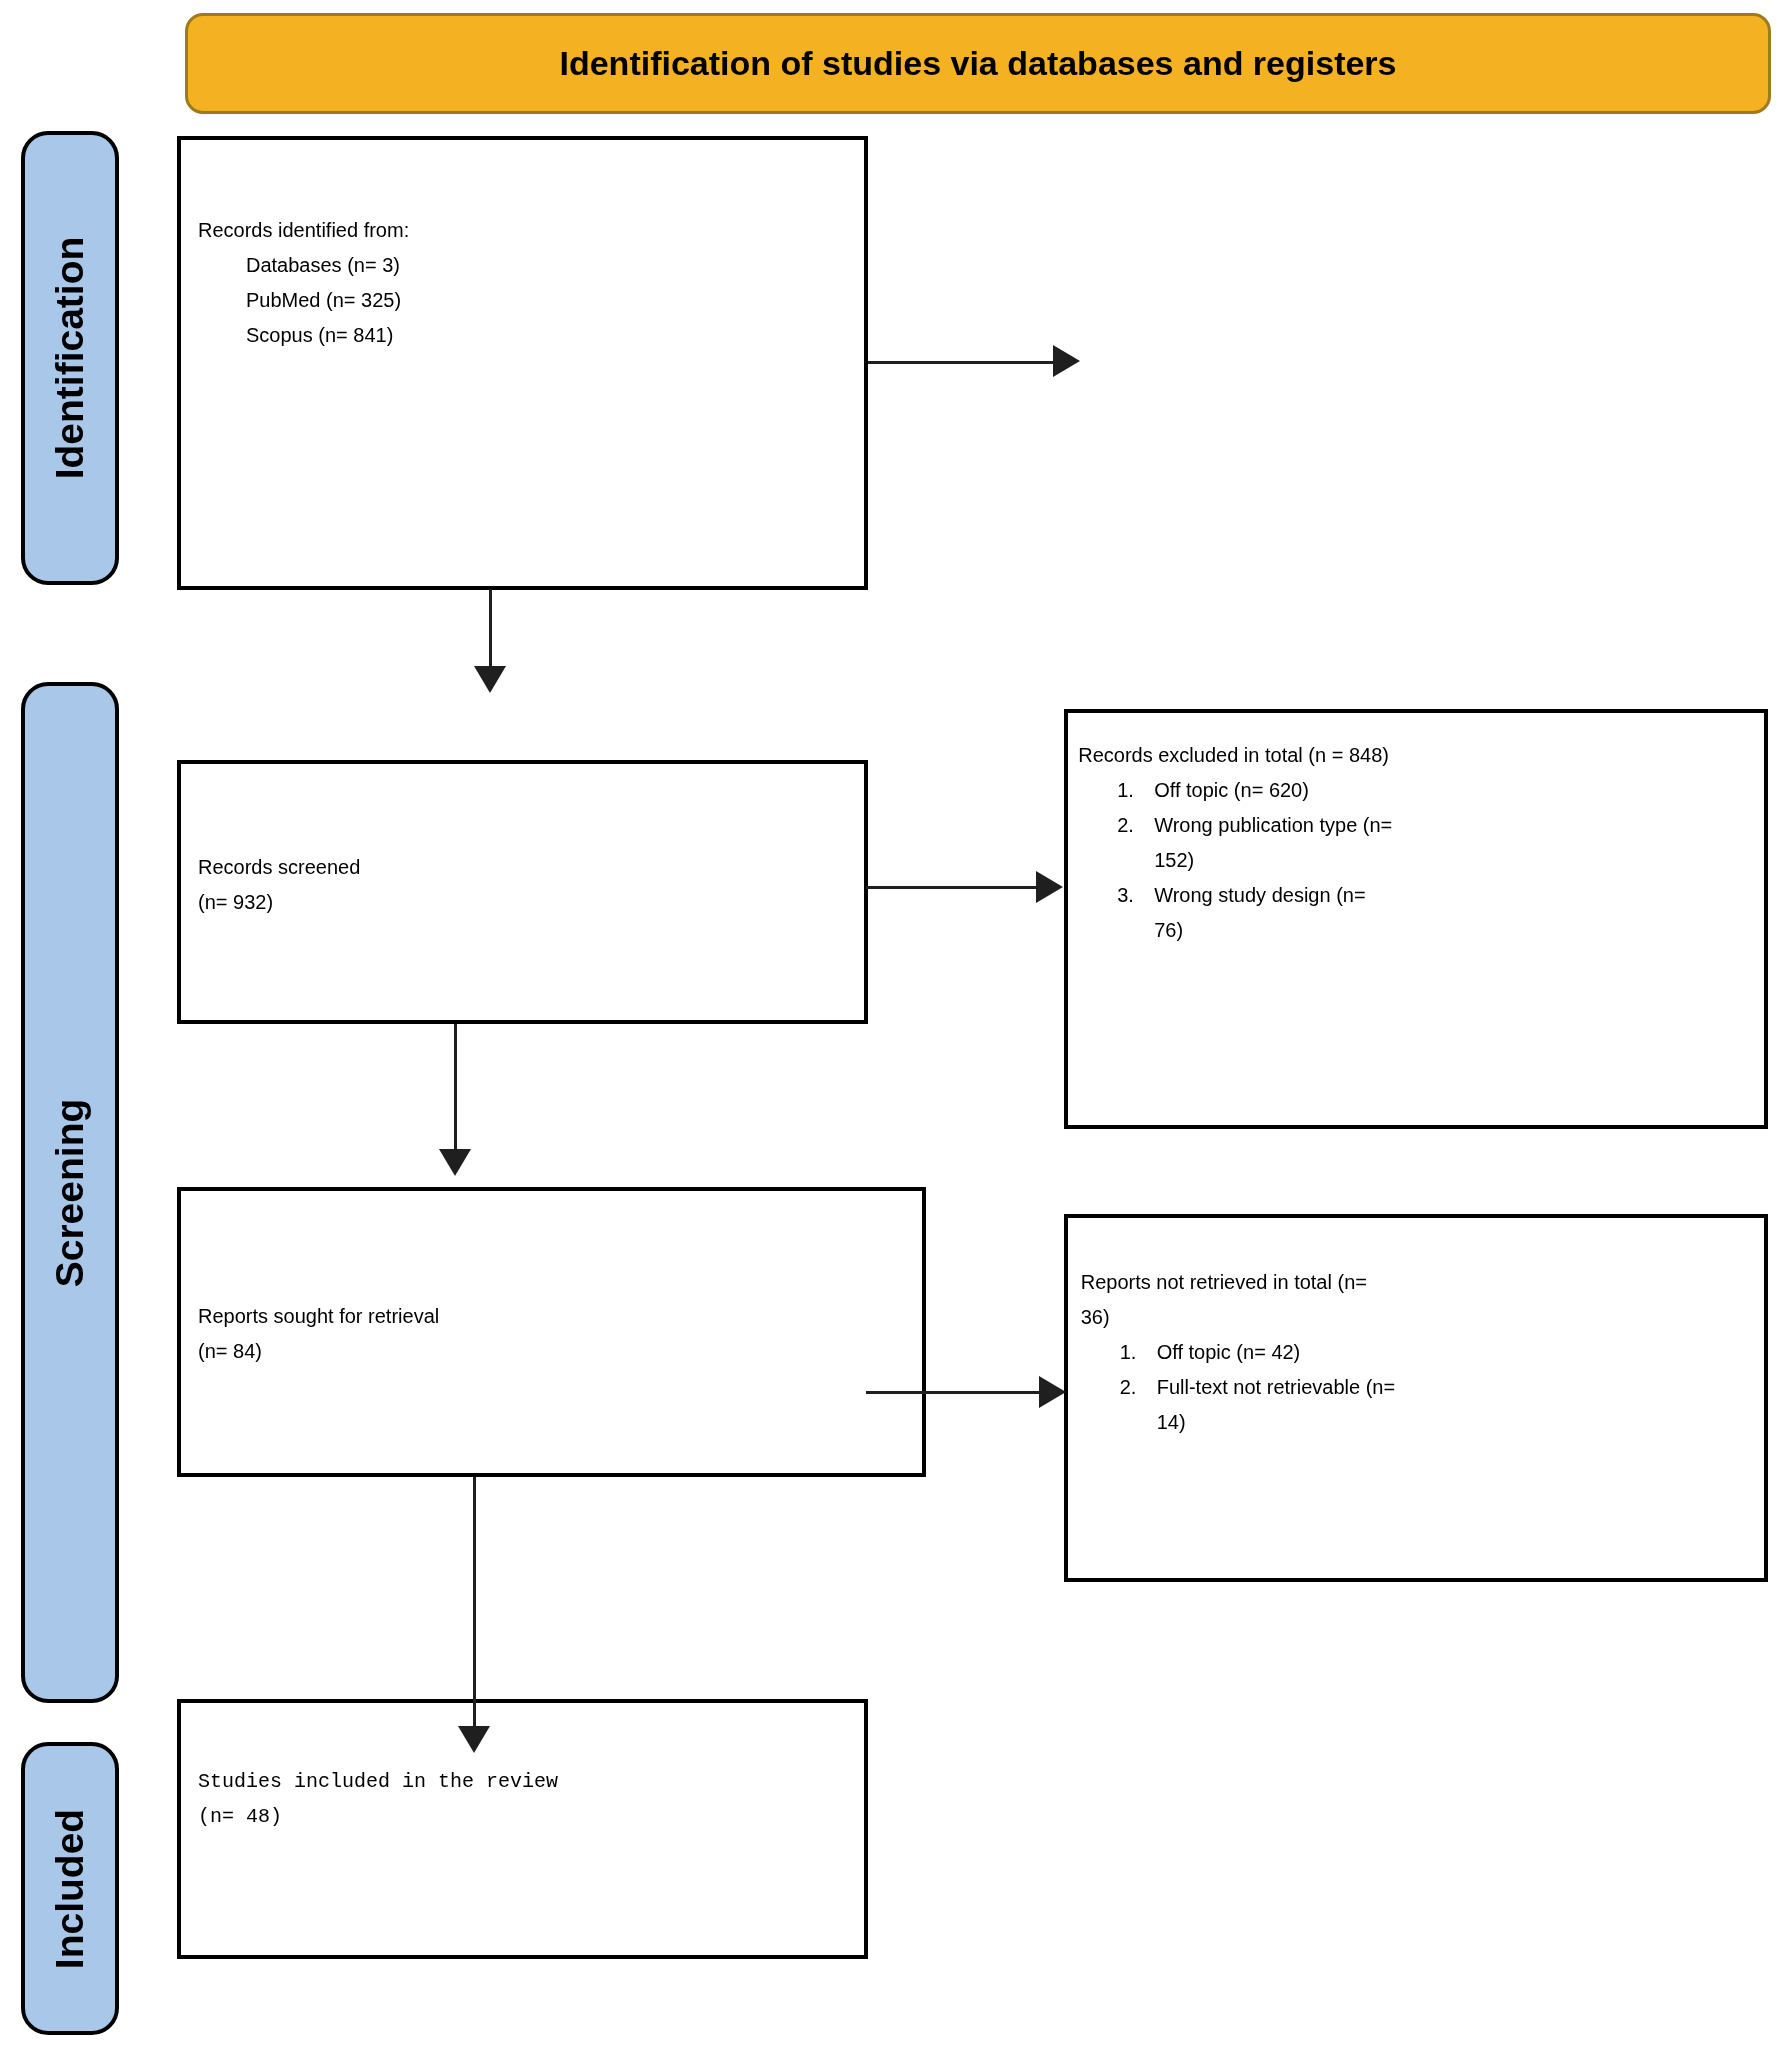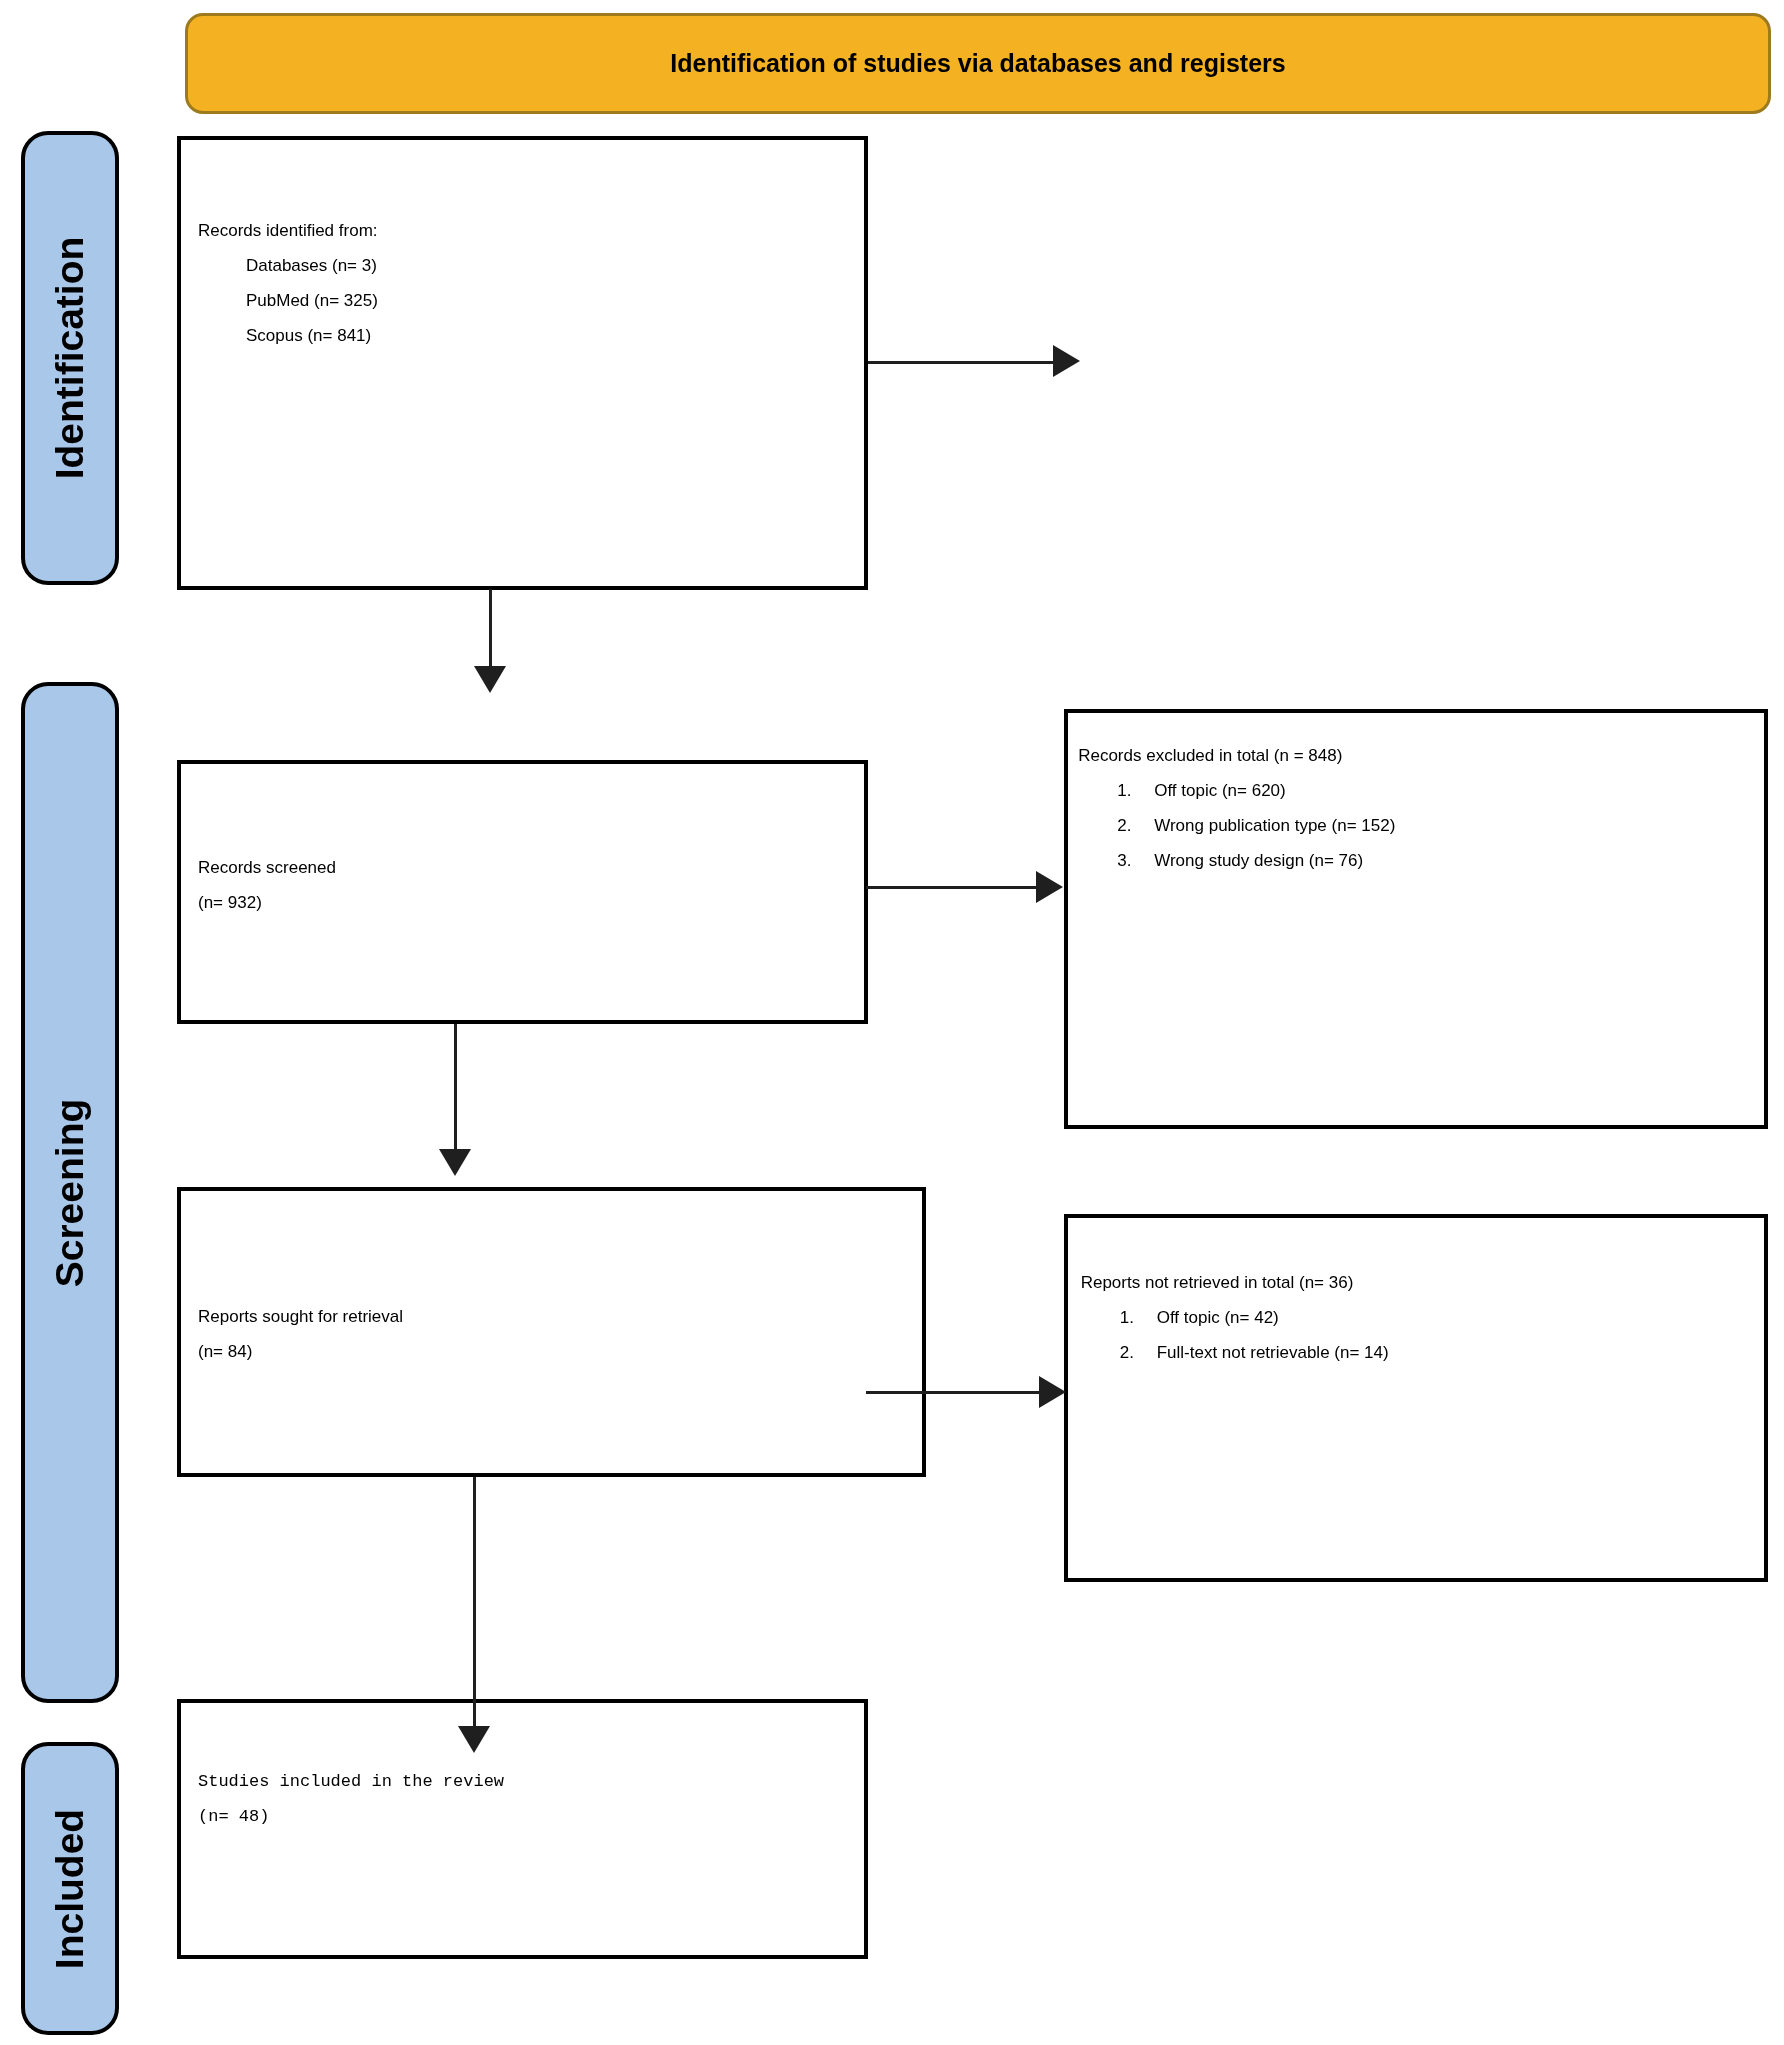--- a/index.html
+++ b/index.html
@@ -19,21 +19,21 @@
     color:#000;
     overflow:hidden;
   }
   .header-banner{
     position:absolute;left:185px;top:12.7px;width:1586px;height:101px;
     background:var(--header-fill);
     border:3.2px solid var(--header-border);
     border-radius:18px;
     box-sizing:border-box;
     display:flex;align-items:center;justify-content:center;
-    font-size:25px;font-weight:bold;
+    font-size:34px;font-weight:bold;
   }
   .stage{
     position:absolute;left:21px;width:98px;
     background:var(--stage-fill);
     border:4.5px solid var(--box-border);
     border-radius:27px;
     box-sizing:border-box;
     display:flex;align-items:center;justify-content:center;
   }
   .stage-text{
@@ -42,21 +42,21 @@
     font-size:39px;font-weight:bold;
   }
   .stage-identification{top:131px;height:454px;}
   .stage-screening{top:682px;height:1021px;}
   .stage-included{top:1742px;height:293px;}
   .box{
     position:absolute;
     background:#ffffff;
     border:4.5px solid var(--box-border);
     box-sizing:border-box;
-    font-size:17px;line-height:35px;
+    font-size:20px;line-height:35px;
   }
   .box-records-identified{left:177px;top:136px;width:691px;height:454px;padding:73px 12.7px 0 17px;}
   .box-records-removed{left:1073px;top:131px;width:694px;height:479px;padding:118px 12.7px 0 10.2px;}
   .box-records-screened{left:177px;top:760px;width:691px;height:264px;padding:86px 12.7px 0 17px;}
   .box-records-excluded{left:1064px;top:709px;width:704px;height:420px;padding:25px 12.7px 0 10.2px;}
   .box-reports-sought{left:177px;top:1187px;width:749px;height:290px;padding:108px 12.7px 0 17px;}
   .box-reports-not-retrieved{left:1064px;top:1214px;width:704px;height:368px;padding:47px 12.7px 0 12.7px;}
   .box-studies-included{left:177px;top:1699px;width:691px;height:260px;padding:61px 12.7px 0 17px;font-family:Liberation Mono, monospace;}
   .ind{margin-left:48px;}
   .ind2{margin-left:29px;width:255px;}

